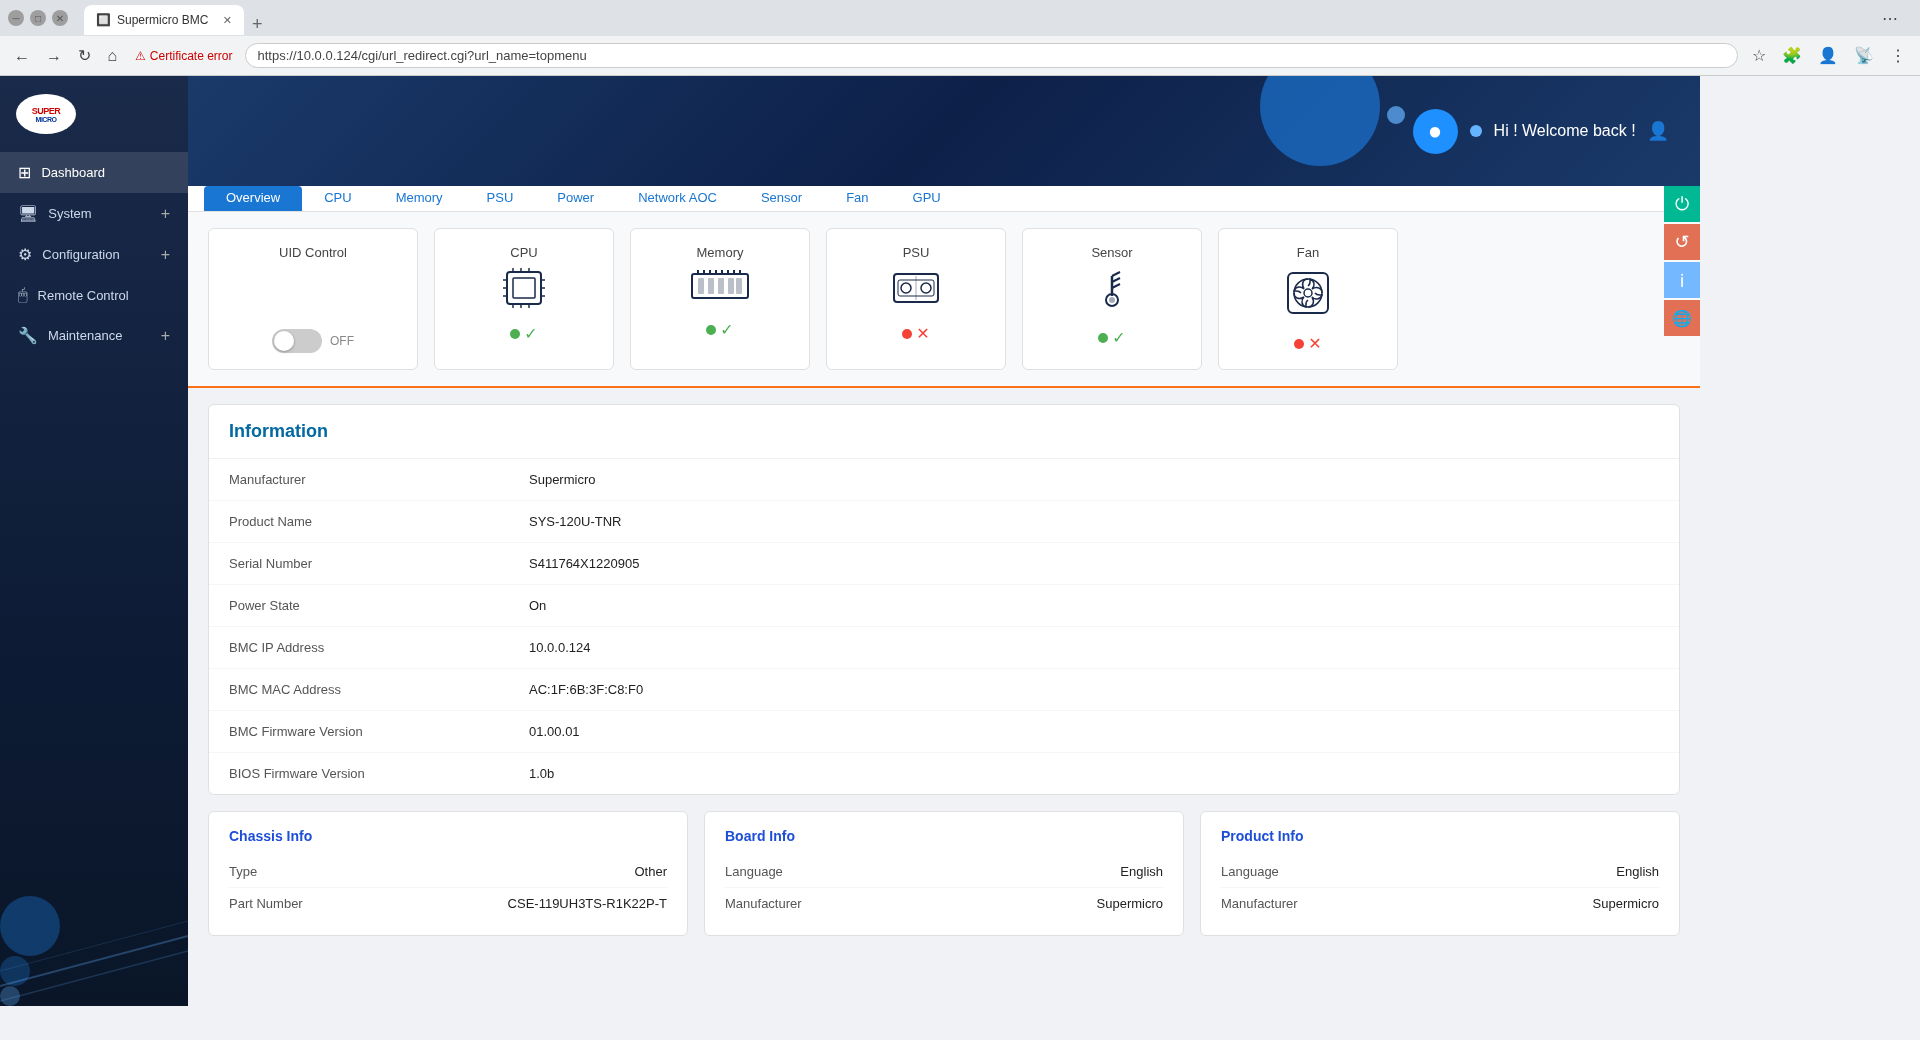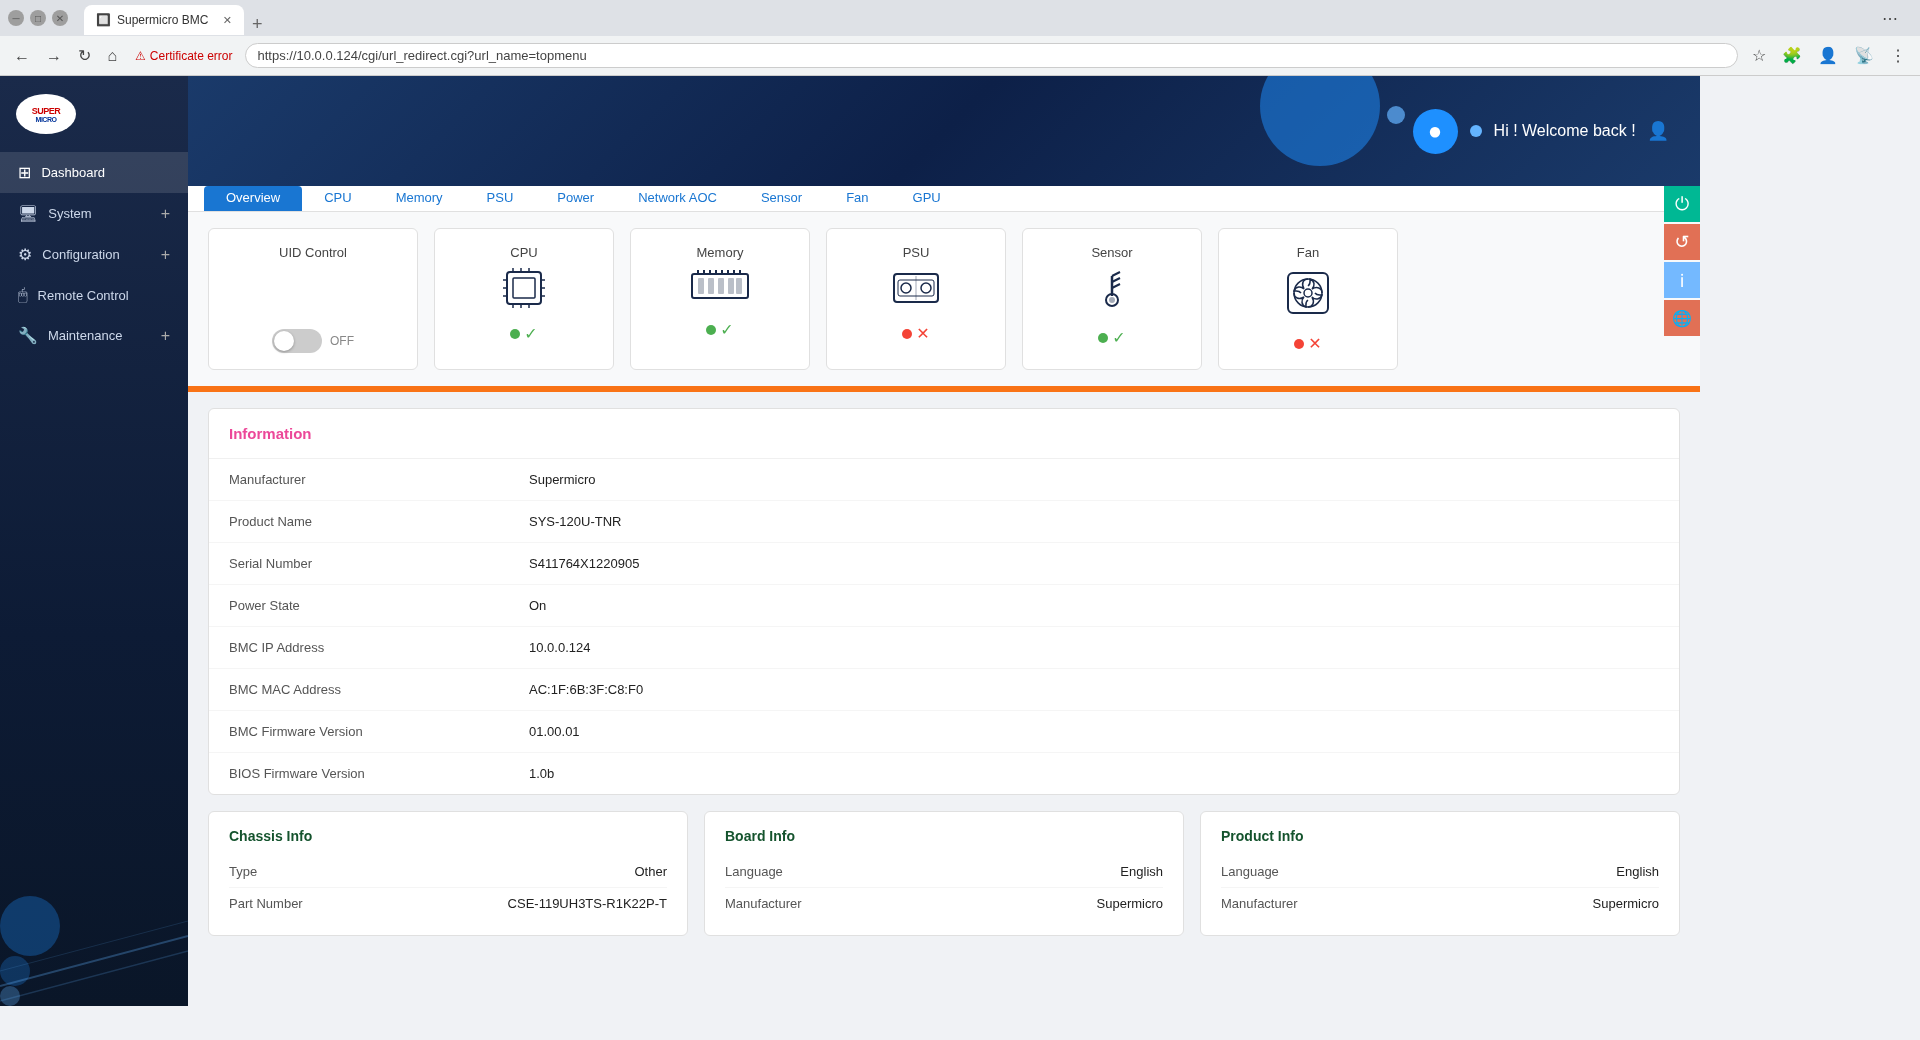--- a/index.html
+++ b/index.html
@@ -53,48 +53,48 @@
 
     
     .main-content { flex: 1; background: #f0f2f5; overflow-y: auto; }
 
     
     .tabs-bar { display: flex; align-items: center; background: #fff; border-bottom: 1px solid #e0e0e0; padding: 0 16px; gap: 0; }
     .tab { padding: 4px 22px; font-size: 13px; cursor: pointer; color: #1976d2; border-bottom: 2px solid transparent; }
     .tab.active { background: #1976d2; color: #fff; border-radius: 4px 4px 0 0; border-bottom: 2px solid #1976d2; }
 
     
-    .status-cards { display: flex; gap: 0; padding: 16px 20px; background: #f8f9fa; border-bottom: 6px solid #f97316; }
+    .status-cards { display: flex; gap: 0; padding: 16px 20px; background: #f8f9fa; border-bottom: 2px solid #f97316; }
     .status-card { background: #fff; border: 1px solid #e0e0e0; border-radius: 6px; padding: 16px 20px; display: flex; flex-direction: column; align-items: center; gap: 8px; min-width: 180px; margin-right: 16px; }
     .status-card:last-child { margin-right: 0; }
     .uid-card { min-width: 210px; }
     .status-card-title { font-size: 13px; color: #444; font-weight: 500; }
     .status-card-icon { font-size: 32px; color: #1a2a4a; }
     .status-indicator { display: flex; align-items: center; gap: 4px; font-size: 12px; }
     .status-dot { width: 10px; height: 10px; border-radius: 50%; }
     .status-dot.green { background: #4caf50; }
     .status-dot.red { background: #f44336; }
     .toggle-container { display: flex; align-items: center; gap: 8px; }
     .toggle-switch { width: 50px; height: 24px; background: #ccc; border-radius: 12px; position: relative; cursor: pointer; display: flex; align-items: center; }
     .toggle-knob { width: 20px; height: 20px; background: #fff; border-radius: 50%; position: absolute; left: 2px; box-shadow: 0 1px 3px rgba(0,0,0,0.3); }
     .toggle-label { font-size: 12px; color: #888; }
 
     
     .info-section { background: #fff; margin: 16px 20px; border-radius: 6px; border: 1px solid #e0e0e0; overflow: hidden; }
-    .info-section-header { padding: 16px 20px; font-size: 15px; font-weight: 600; color: #ec4899; border-bottom: 1px solid #f0f0f0; }
+    .info-section-header { padding: 16px 20px; font-size: 18px; font-weight: 600; color: #0369a1; border-bottom: 1px solid #f0f0f0; }
     .info-table { width: 100%; }
     .info-row { display: flex; padding: 13px 20px; border-bottom: 1px solid #f5f5f5; }
     .info-row:last-child { border-bottom: none; }
     .info-label { width: 300px; color: #555; font-size: 13px; }
     .info-value { flex: 1; color: #222; font-size: 13px; }
 
     
     .bottom-cards { display: flex; gap: 16px; padding: 0 20px 20px; }
     .bottom-card { flex: 1; background: #fff; border: 1px solid #e0e0e0; border-radius: 6px; padding: 16px 20px; }
-    .bottom-card-title { font-size: 14px; font-weight: 600; color: #14532d; margin-bottom: 12px; }
+    .bottom-card-title { font-size: 14px; font-weight: 600; color: #1d4ed8; margin-bottom: 12px; }
     .bottom-card-row { display: flex; justify-content: space-between; padding: 8px 0; border-bottom: 1px solid #f5f5f5; font-size: 13px; }
     .bottom-card-row:last-child { border-bottom: none; }
     .bottom-card-key { color: #555; }
     .bottom-card-val { color: #222; }
     .right-icon-btn { width: 36px; height: 36px; display: flex; align-items: center; justify-content: center; cursor: pointer; color: #fff; font-size: 16px; margin-bottom: 2px; }
     .right-icon-btn.power { background: #00b894; }
     .right-icon-btn.refresh { background: #e17055; }
     .right-icon-btn.info { background: #74b9ff; }
     .right-icon-btn.globe { background: #e17055; }
 

